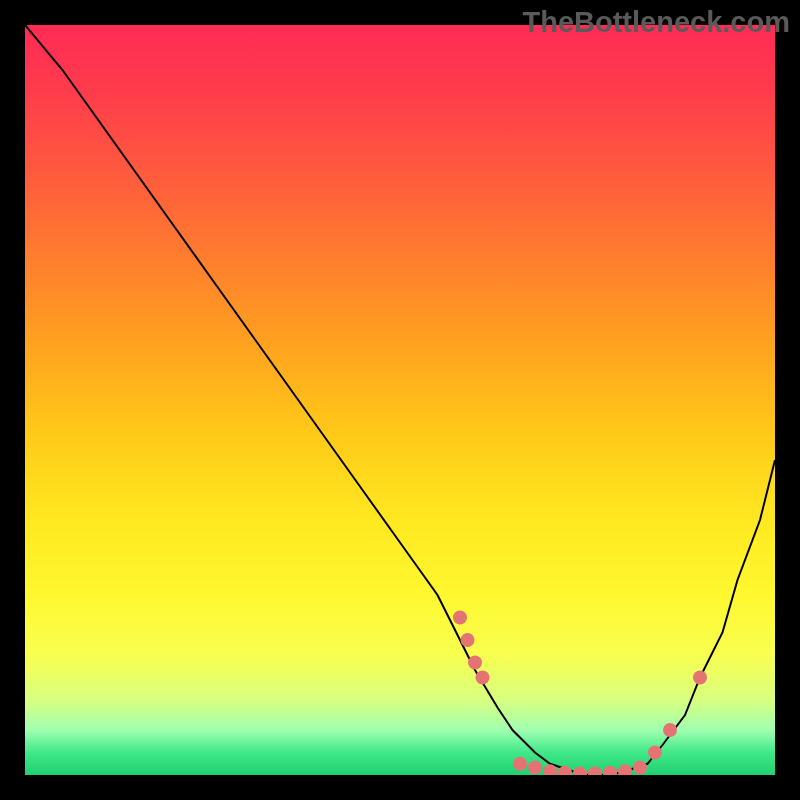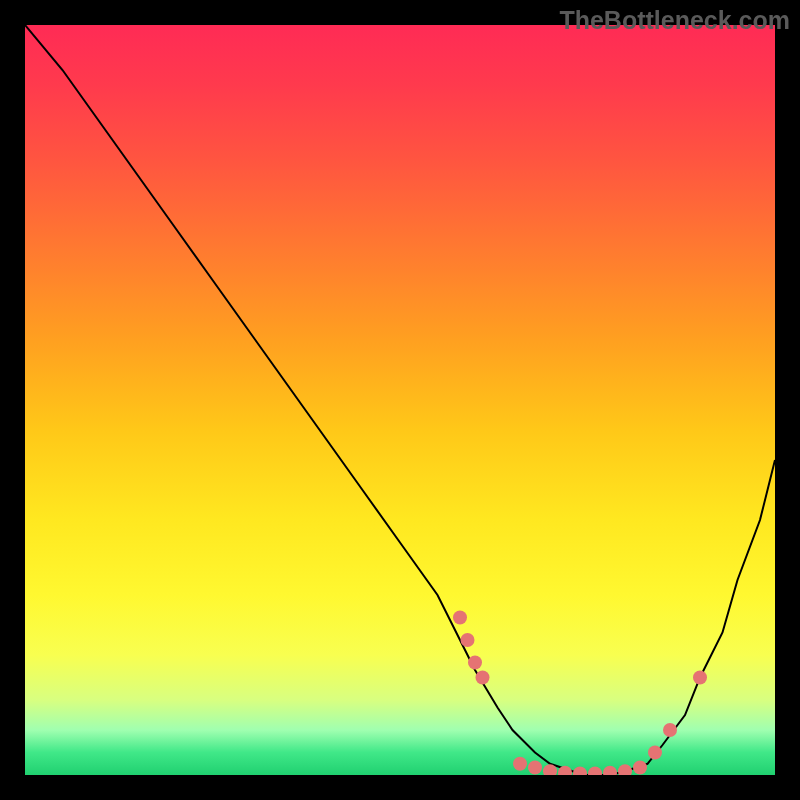--- a/index.html
+++ b/index.html
@@ -8,21 +8,21 @@
     height: 800px;
     background: #000;
     position: relative;
     font-family: Arial, sans-serif;
   }
   .watermark {
     position: absolute;
     top: 6px;
     right: 10px;
     color: #5a5a5a;
-    font-size: 25px;
+    font-size: 29px;
     font-weight: bold;
     z-index: 10;
   }
   .plot-area {
     position: absolute;
     left: 25px;
     top: 25px;
     width: 750px;
     height: 750px;
     overflow: hidden;

